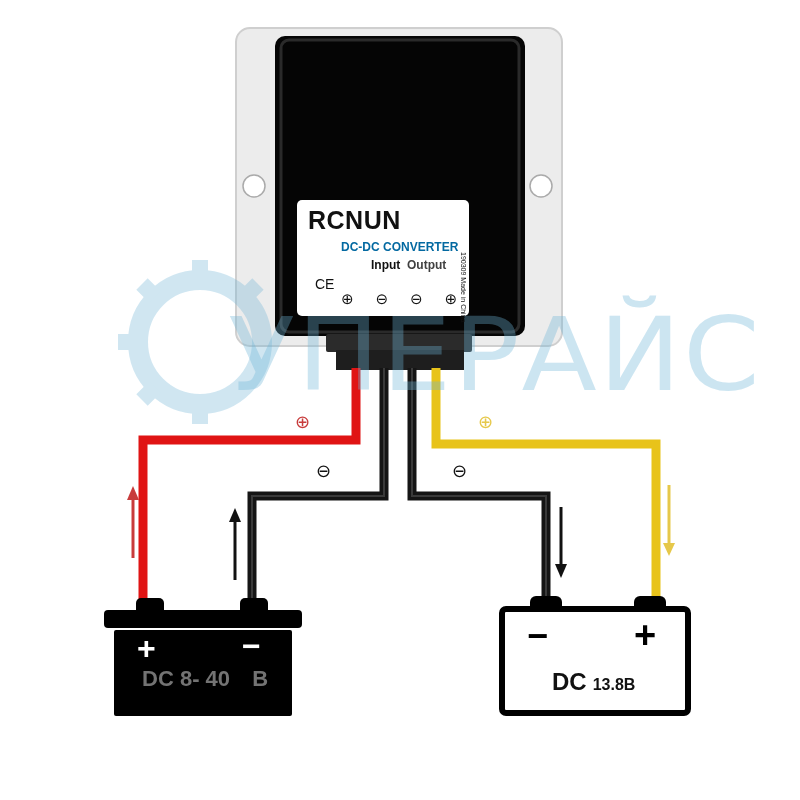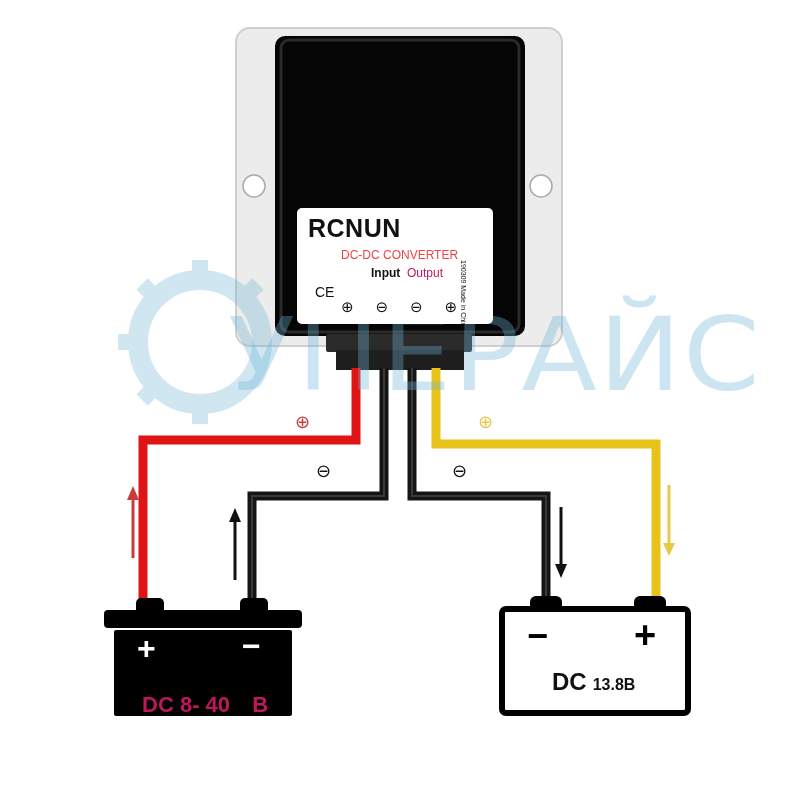--- a/index.html
+++ b/index.html
@@ -1,27 +1,27 @@
 <!DOCTYPE html>
 <html><head>
 <meta charset="utf-8">
 <style>
   html, body { margin: 0; padding: 0; background: #ffffff; }
   body { width: 800px; height: 800px; position: relative; overflow: hidden; font-family: "Liberation Sans", sans-serif; }
   .abs { position: absolute; }
   svg.stage { position: absolute; left: 0; top: 0; }
-  .label-box { position: absolute; left: 297px; top: 200px; width: 196px; height: 116px; background: #fff; border-radius: 5px; margin-top: 8px; }
+  .label-box { position: absolute; left: 297px; top: 200px; width: 172px; height: 116px; background: #fff; border-radius: 5px; }
   .brand { position: absolute; left: 11px; top: 6px; font-family: "Liberation Sans", sans-serif; font-weight: 700; font-size: 25px; letter-spacing: 0.5px; color: #111; }
-  .subtitle { position: absolute; left: 44px; top: 40px; font-weight: 400; font-size: 12px; color: #ef4444; white-space: nowrap; }
+  .subtitle { position: absolute; left: 44px; top: 40px; font-weight: 700; font-size: 12px; color: #0369a1; white-space: nowrap; }
   .io-in { position: absolute; left: 48px; top: 58px; font-weight: 700; font-size: 12px; color: #111; padding-left: 26px; }
-  .io-out { position: absolute; left: 110px; top: 58px; font-weight: 400; font-size: 12px; color: #be185d; }
+  .io-out { position: absolute; left: 110px; top: 58px; font-weight: 700; font-size: 12px; color: #404040; }
   .ce { position: absolute; left: 18px; top: 76px; font-size: 14px; color: #111; }
   .made { position: absolute; left: 170px; top: 52px; transform-origin: 0 0; transform: rotate(90deg); font-size: 7px; color: #111; white-space: nowrap; line-height: 8px; }
   .terms { position: absolute; left: 44px; top: 90px; width: 116px; display: flex; justify-content: space-between; font-size: 15px; color: #111; }
-  .batt-text-l { position: absolute; left: 142px; top: 692px; color: #be185d; font-weight: 700; font-size: 22px; white-space: nowrap; }
+  .batt-text-l { position: absolute; left: 142px; top: 666px; color: #737373; font-weight: 700; font-size: 22px; white-space: nowrap; }
   .batt-text-l .unit { margin-left: 16px; }
   .batt-text-r { position: absolute; left: 552px; top: 668px; color: #111; font-weight: 700; white-space: nowrap; text-align: center; }
   .batt-text-r .dc { font-size: 24px; }
   .batt-text-r .v { font-size: 16px; margin-left: 6px; }
   .watermark { position: absolute; left: 228px; top: 300px; font-family: "DejaVu Sans", sans-serif; font-size: 110px; font-weight: 400; color: rgba(110,180,215,0.35); letter-spacing: 2px; white-space: nowrap; line-height: 1; transform: scaleY(0.92); }
   .sym { position: absolute; font-size: 18px; line-height: 1; }
 </style>
 </head>
 <body>
 

